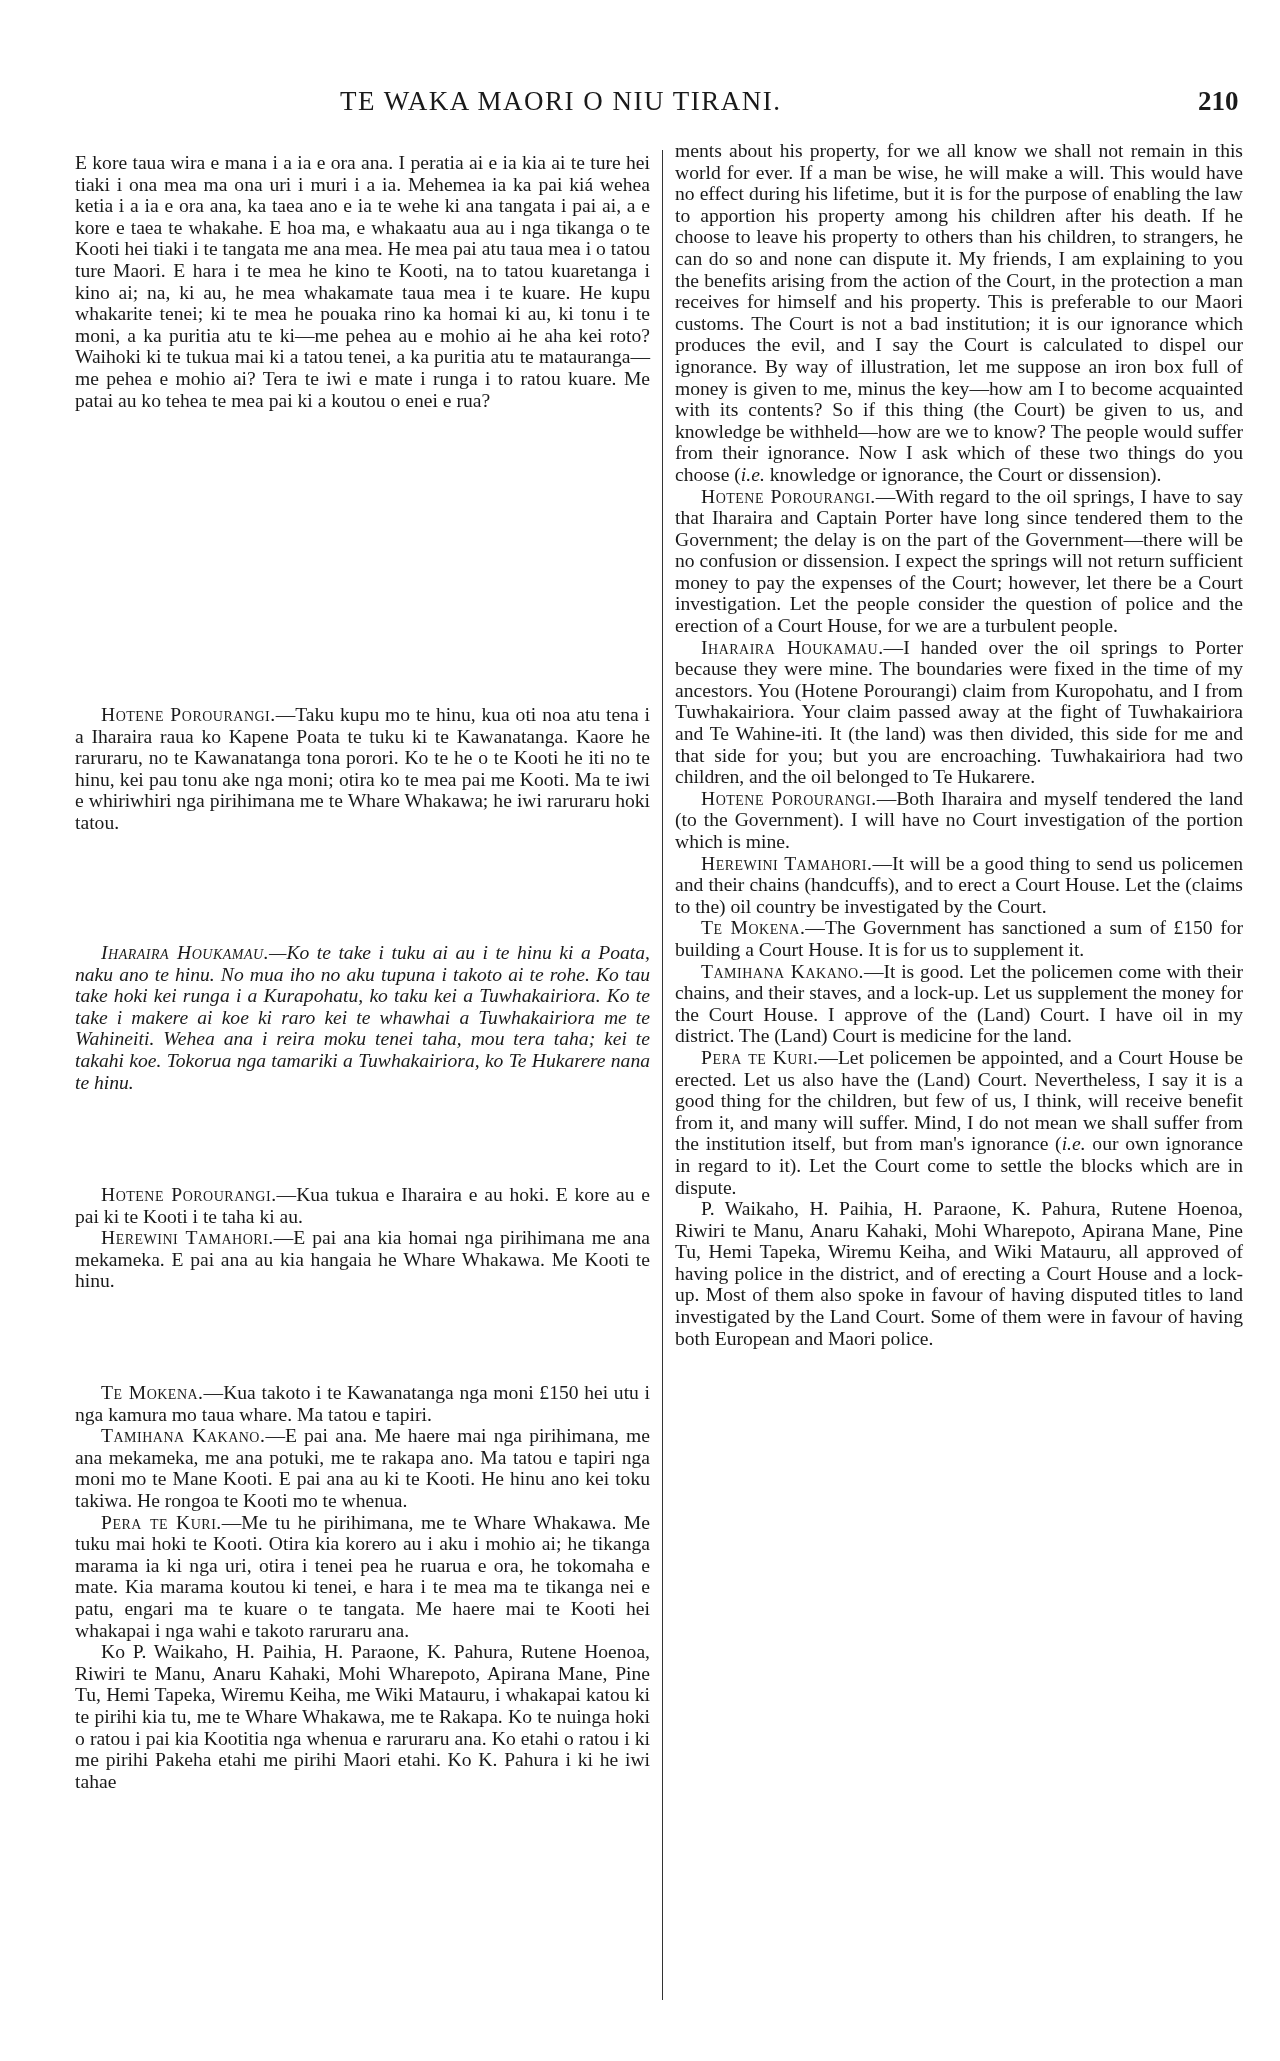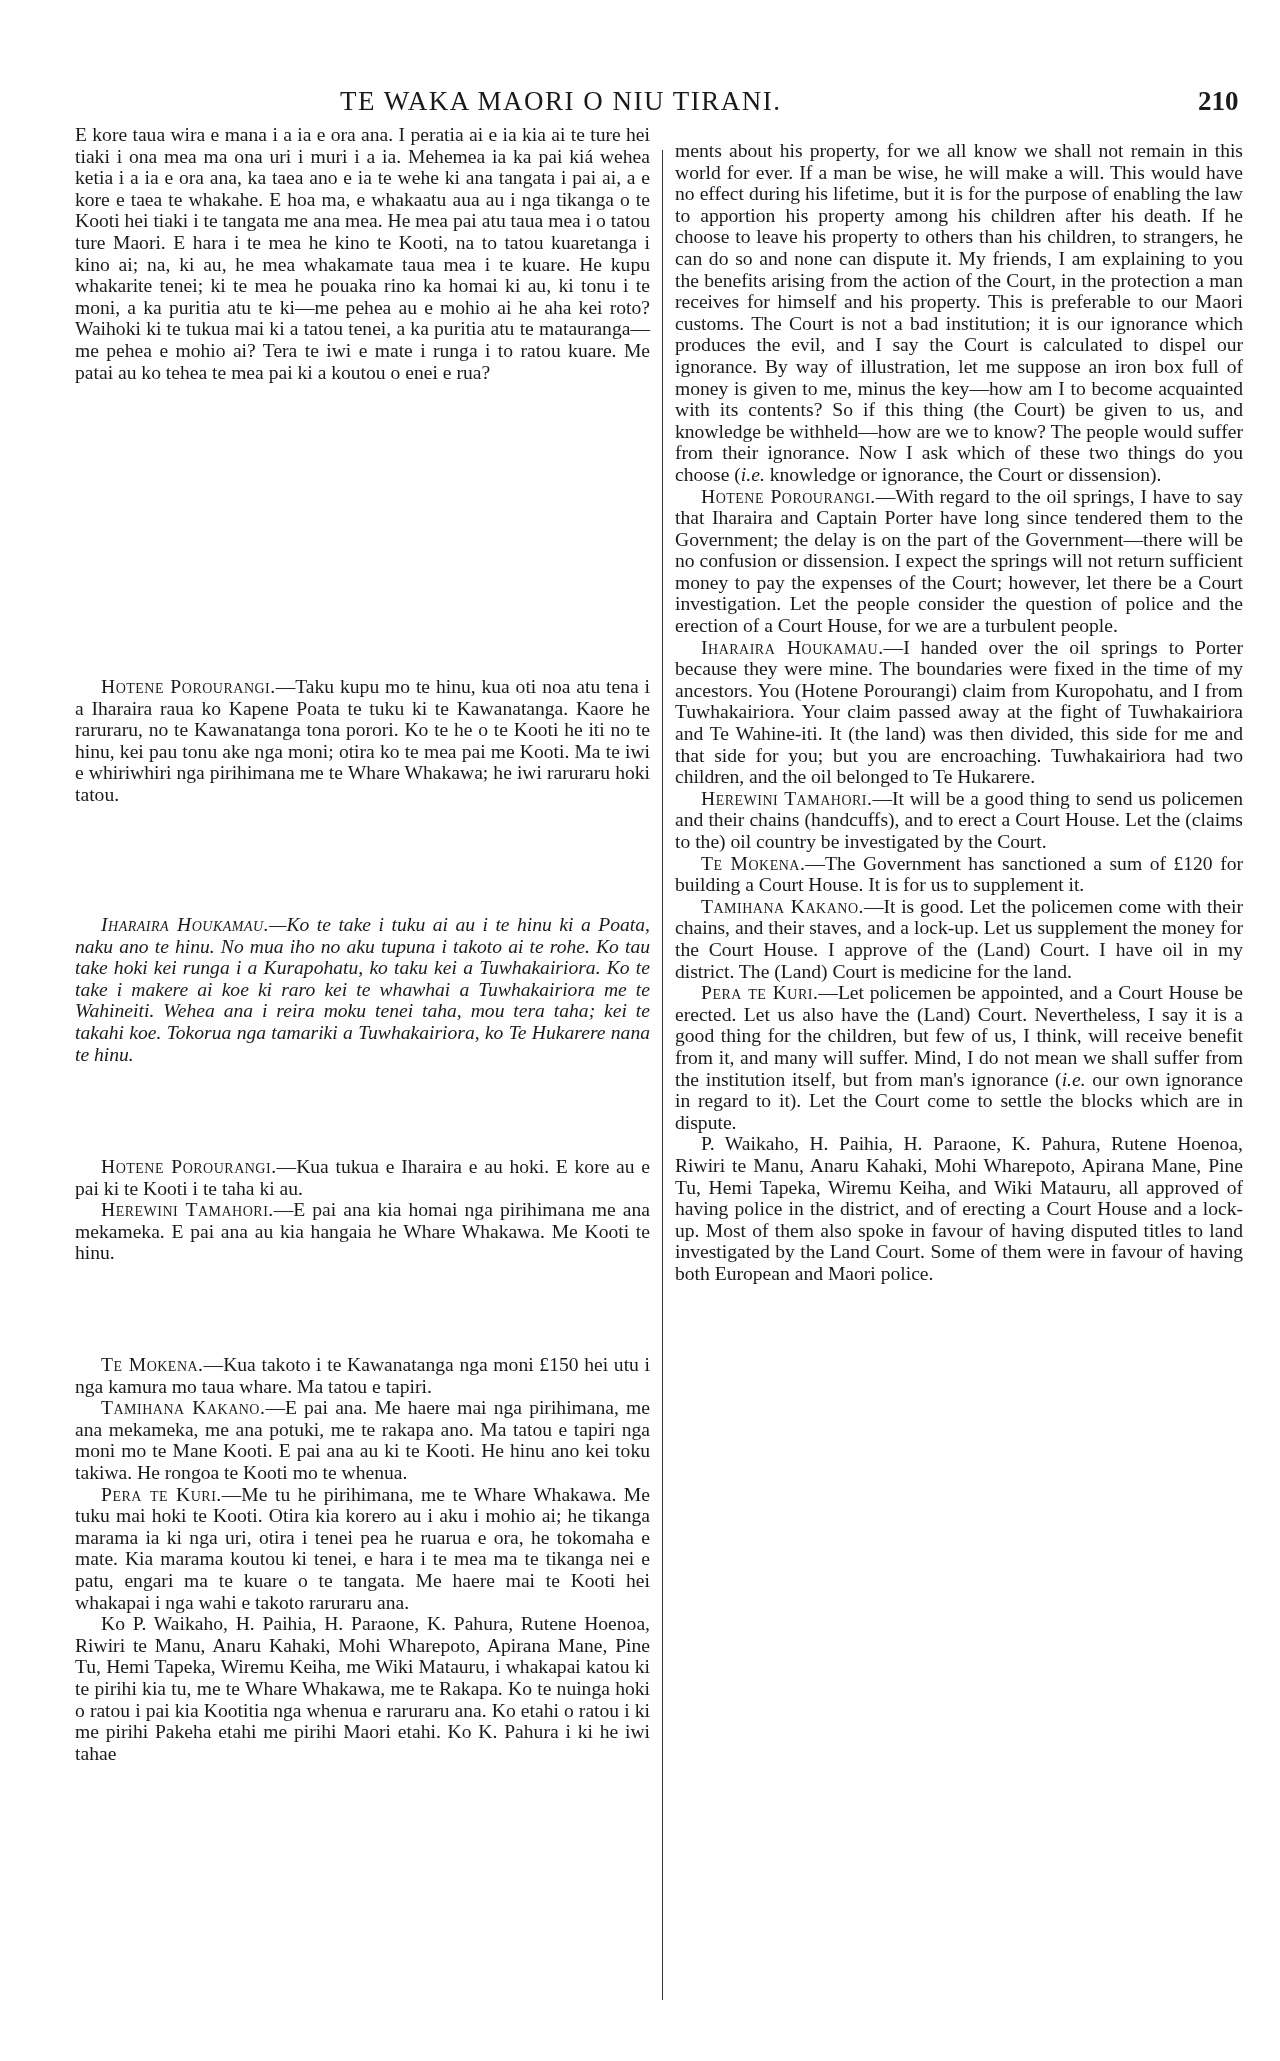--- a/index.html
+++ b/index.html
@@ -20,21 +20,21 @@
 </head>
 <body>
 
 <div class="header">
   <span class="title">TE WAKA MAORI O NIU TIRANI.</span>
   <span class="pageno">210</span>
 </div>
 
 <div class="divider"></div>
 
-<div class="col left" style="top:124px; height:1870px;">
+<div class="col left" style="top:152px; height:1870px;">
   <div class="block" style="top:0px;">
     <p class="noindent"><span>E kore taua wira e mana i a ia e ora ana.  I peratia ai e ia kia ai te ture hei tiaki i ona mea ma ona uri i muri i a ia.  Mehemea ia ka pai kiá wehea ketia i a ia e ora ana, ka taea ano e ia te wehe ki ana tangata i pai ai, a e kore e taea te whakahe.  E hoa ma, e whakaatu aua au i nga tikanga o te Kooti hei tiaki i te tangata me ana mea.  He mea pai atu taua mea i o tatou ture Maori.  E hara i te mea he kino te Kooti, na to tatou kuaretanga i kino ai; na, ki au, he mea whakamate taua mea i te kuare.  He kupu whakarite tenei; ki te mea he pouaka rino ka homai ki au, ki tonu i te moni, a ka puritia atu te ki—me pehea au e mohio ai he aha kei roto?  Waihoki ki te tukua mai ki a tatou tenei, a ka puritia atu te matauranga—me pehea e mohio ai?  Tera te iwi e mate i runga i to ratou kuare.  Me patai au ko tehea te mea pai ki a koutou o enei e rua?</span></p>
   </div>
   <div class="block" style="top:552px;">
     <p><span class="sc">Hotene Porourangi.</span><span>—Taku kupu mo te hinu, kua oti noa atu tena i a Iharaira raua ko Kapene Poata te tuku ki te Kawanatanga.  Kaore he raruraru, no te Kawanatanga tona porori.  Ko te he o te Kooti he iti no te hinu, kei pau tonu ake nga moni; otira ko te mea pai me Kooti.  Ma te iwi e whiriwhiri nga pirihimana me te Whare Whakawa; he iwi raruraru hoki tatou.</span></p>
   </div>
   <div class="block" style="top:790px;font-style:italic;">
     <p><span class="sc">Iharaira Houkamau.</span><span>—Ko te take i tuku ai au i te hinu ki a Poata, naku ano te hinu.  No mua iho no aku tupuna i takoto ai te rohe.  Ko tau take hoki kei runga i a Kurapohatu, ko taku kei a Tuwhakairiora.  Ko te take i makere ai koe ki raro kei te whawhai a Tuwhakairiora me te Wahineiti.  Wehea ana i reira moku tenei taha, mou tera taha; kei te takahi koe.  Tokorua nga tamariki a Tuwhakairiora, ko Te Hukarere nana te hinu.</span></p>
   </div>
   <div class="block" style="top:1032px;">
@@ -46,18 +46,19 @@
     <p><span class="sc">Tamihana Kakano.</span><span>—E pai ana.  Me haere mai nga pirihimana, me ana mekameka, me ana potuki, me te rakapa ano.  Ma tatou e tapiri nga moni mo te Mane Kooti.  E pai ana au ki te Kooti.  He hinu ano kei toku takiwa.  He rongoa te Kooti mo te whenua.</span></p>
     <p><span class="sc">Pera te Kuri.</span><span>—Me tu he pirihimana, me te Whare Whakawa.  Me tuku mai hoki te Kooti.  Otira kia korero au i aku i mohio ai; he tikanga marama ia ki nga uri, otira i tenei pea he ruarua e ora, he tokomaha e mate.  Kia marama koutou ki tenei, e hara i te mea ma te tikanga nei e patu, engari ma te kuare o te tangata.  Me haere mai te Kooti hei whakapai i nga wahi e takoto raruraru ana.</span></p>
     <p><span>Ko P. Waikaho, H. Paihia, H. Paraone, K. Pahura, Rutene Hoenoa, Riwiri te Manu, Anaru Kahaki, Mohi Wharepoto, Apirana Mane, Pine Tu, Hemi Tapeka, Wiremu Keiha, me Wiki Matauru, i whakapai katou ki te pirihi kia tu, me te Whare Whakawa, me te Rakapa.  Ko te nuinga hoki o ratou i pai kia Kootitia nga whenua e raruraru ana.  Ko etahi o ratou i ki me pirihi Pakeha etahi me pirihi Maori etahi.  Ko K. Pahura i ki he iwi tahae</span></p>
   </div>
 </div>
 
 <div class="col right" style="top:140px; height:1870px;">
   <p class="noindent"><span>ments about his property, for we all know we shall not remain in this world for ever.  If a man be wise, he will make a will.  This would have no effect during his lifetime, but it is for the purpose of enabling the law to apportion his property among his children after his death.  If he choose to leave his property to others than his children, to strangers, he can do so and none can dispute it.  My friends, I am explaining to you the benefits arising from the action of the Court, in the protection a man receives for himself and his property.  This is preferable to our Maori customs.  The Court is not a bad institution; it is our ignorance which produces the evil, and I say the Court is calculated to dispel our ignorance.  By way of illustration, let me suppose an iron box full of money is given to me, minus the key—how am I to become acquainted with its contents?  So if this thing (the Court) be given to us, and knowledge be withheld—how are we to know?  The people would suffer from their ignorance.  Now I ask which of these two things do you choose (</span><em>i.e.</em><span> knowledge or ignorance, the Court or dissension).</span></p>
   <p><span class="sc">Hotene Porourangi.</span><span>—With regard to the oil springs, I have to say that Iharaira and Captain Porter have long since tendered them to the Government; the delay is on the part of the Government—there will be no confusion or dissension.  I expect the springs will not return sufficient money to pay the expenses of the Court; however, let there be a Court investigation.  Let the people consider the question of police and the erection of a Court House, for we are a turbulent people.</span></p>
   <p><span class="sc">Iharaira Houkamau.</span><span>—I handed over the oil springs to Porter because they were mine.  The boundaries were fixed in the time of my ancestors.  You (Hotene Porourangi) claim from Kuropohatu, and I from Tuwhakairiora.  Your claim passed away at the fight of Tuwhakairiora and Te Wahine-iti.  It (the land) was then divided, this side for me and that side for you; but you are encroaching.  Tuwhakairiora had two children, and the oil belonged to Te Hukarere.</span></p>
+  <p><span class="sc">Hotene Porourangi.</span><span>—Both Iharaira and myself tendered the land (to the Government).  I will have no Court investigation of the portion which is mine.</span></p>
   <p><span class="sc">Herewini Tamahori.</span><span>—It will be a good thing to send us policemen and their chains (handcuffs), and to erect a Court House.  Let the (claims to the) oil country be investigated by the Court.</span></p>
-  <p><span class="sc">Te Mokena.</span><span>—The Government has sanctioned a sum of £120 for building a Court House.  It is for us to supplement it.</span></p>
+  <p><span class="sc">Te Mokena.</span><span>—The Government has sanctioned a sum of £150 for building a Court House.  It is for us to supplement it.</span></p>
   <p><span class="sc">Tamihana Kakano.</span><span>—It is good.  Let the policemen come with their chains, and their staves, and a lock-up.  Let us supplement the money for the Court House.  I approve of the (Land) Court.  I have oil in my district.  The (Land) Court is medicine for the land.</span></p>
   <p><span class="sc">Pera te Kuri.</span><span>—Let policemen be appointed, and a Court House be erected.  Let us also have the (Land) Court.  Nevertheless, I say it is a good thing for the children, but few of us, I think, will receive benefit from it, and many will suffer.  Mind, I do not mean we shall suffer from the institution itself, but from man's ignorance (</span><em>i.e.</em><span> our own ignorance in regard to it).  Let the Court come to settle the blocks which are in dispute.</span></p>
   <p><span>P. Waikaho, H. Paihia, H. Paraone, K. Pahura, Rutene Hoenoa, Riwiri te Manu, Anaru Kahaki, Mohi Wharepoto, Apirana Mane, Pine Tu, Hemi Tapeka, Wiremu Keiha, and Wiki Matauru, all approved of having police in the district, and of erecting a Court House and a lock-up.  Most of them also spoke in favour of having disputed titles to land investigated by the Land Court.  Some of them were in favour of having both European and Maori police.</span></p>
 </div>
 
 </body></html>

